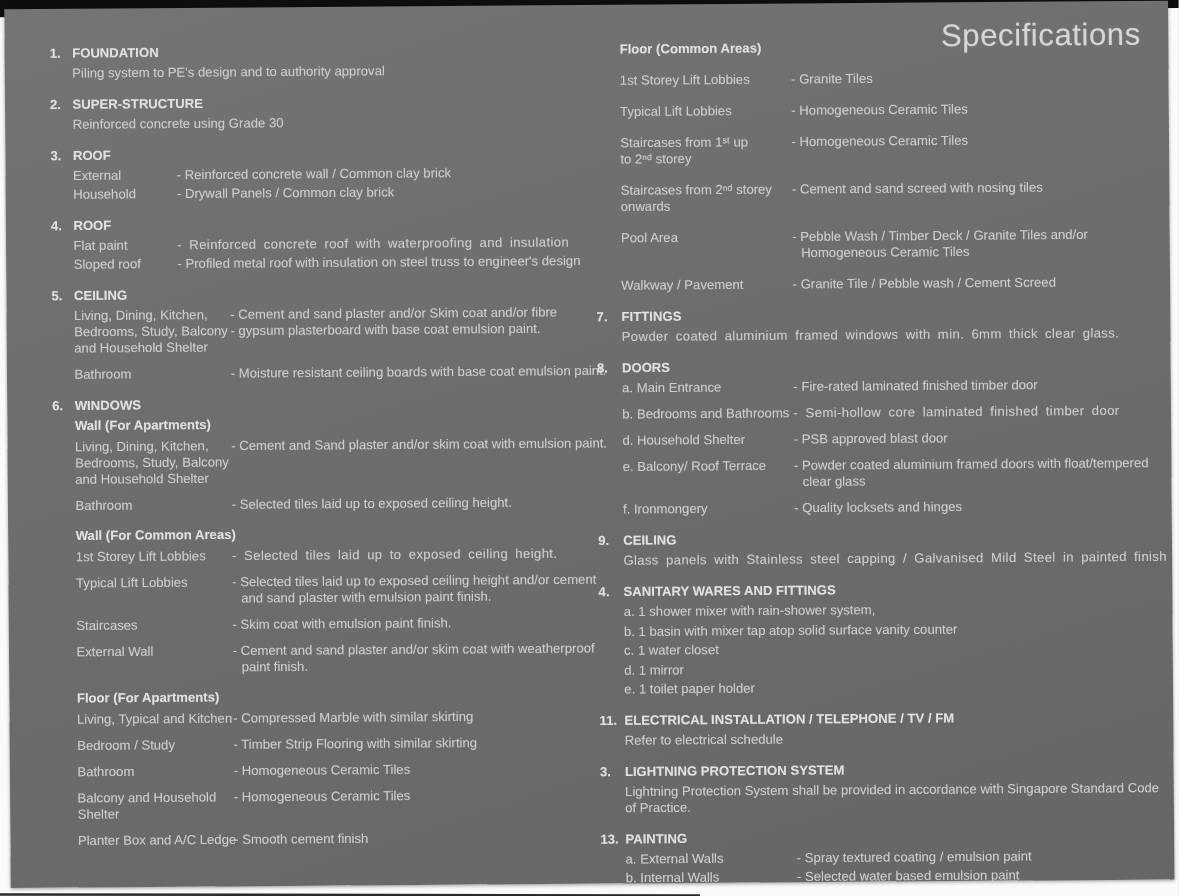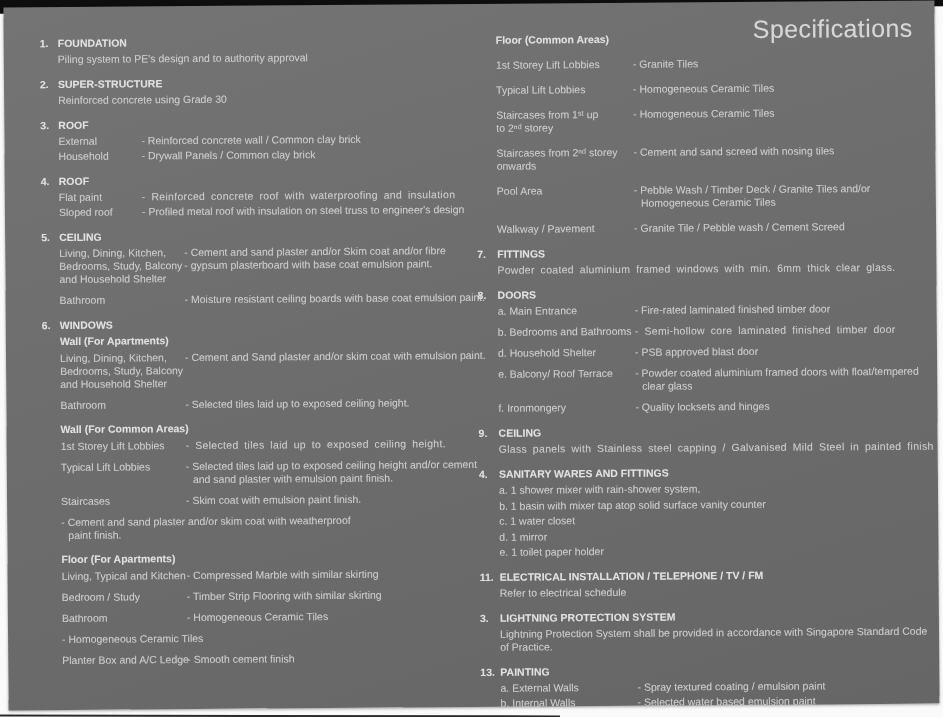--- a/index.html
+++ b/index.html
@@ -194,20 +194,23 @@
             </div>
             <div class="row">
               <div class="lbl">
                 <div class="txt-line">Staircases</div>
               </div>
               <div class="val">
                 <div class="txt-line">- Skim coat with emulsion paint finish.</div>
               </div>
             </div>
             <div class="row">
+              <div class="lbl">
+                <div class="txt-line">External Wall</div>
+              </div>
               <div class="val">
                 <div class="txt-line">- Cement and sand plaster and/or skim coat with weatherproof</div>
                 <div class="txt-line cont">paint finish.</div>
               </div>
             </div>
             <div class="sub">Floor (For Apartments)</div>
             <div class="row">
               <div class="lbl">
                 <div class="txt-line">Living, Typical and Kitchen</div>
               </div>
@@ -225,20 +228,24 @@
             </div>
             <div class="row">
               <div class="lbl">
                 <div class="txt-line">Bathroom</div>
               </div>
               <div class="val">
                 <div class="txt-line">- Homogeneous Ceramic Tiles</div>
               </div>
             </div>
             <div class="row">
+              <div class="lbl">
+                <div class="txt-line">Balcony and Household</div>
+                <div class="txt-line">Shelter</div>
+              </div>
               <div class="val">
                 <div class="txt-line">- Homogeneous Ceramic Tiles</div>
               </div>
             </div>
             <div class="row">
               <div class="lbl">
                 <div class="txt-line">Planter Box and A/C Ledge</div>
               </div>
               <div class="val">
                 <div class="txt-line">- Smooth cement finish</div>

